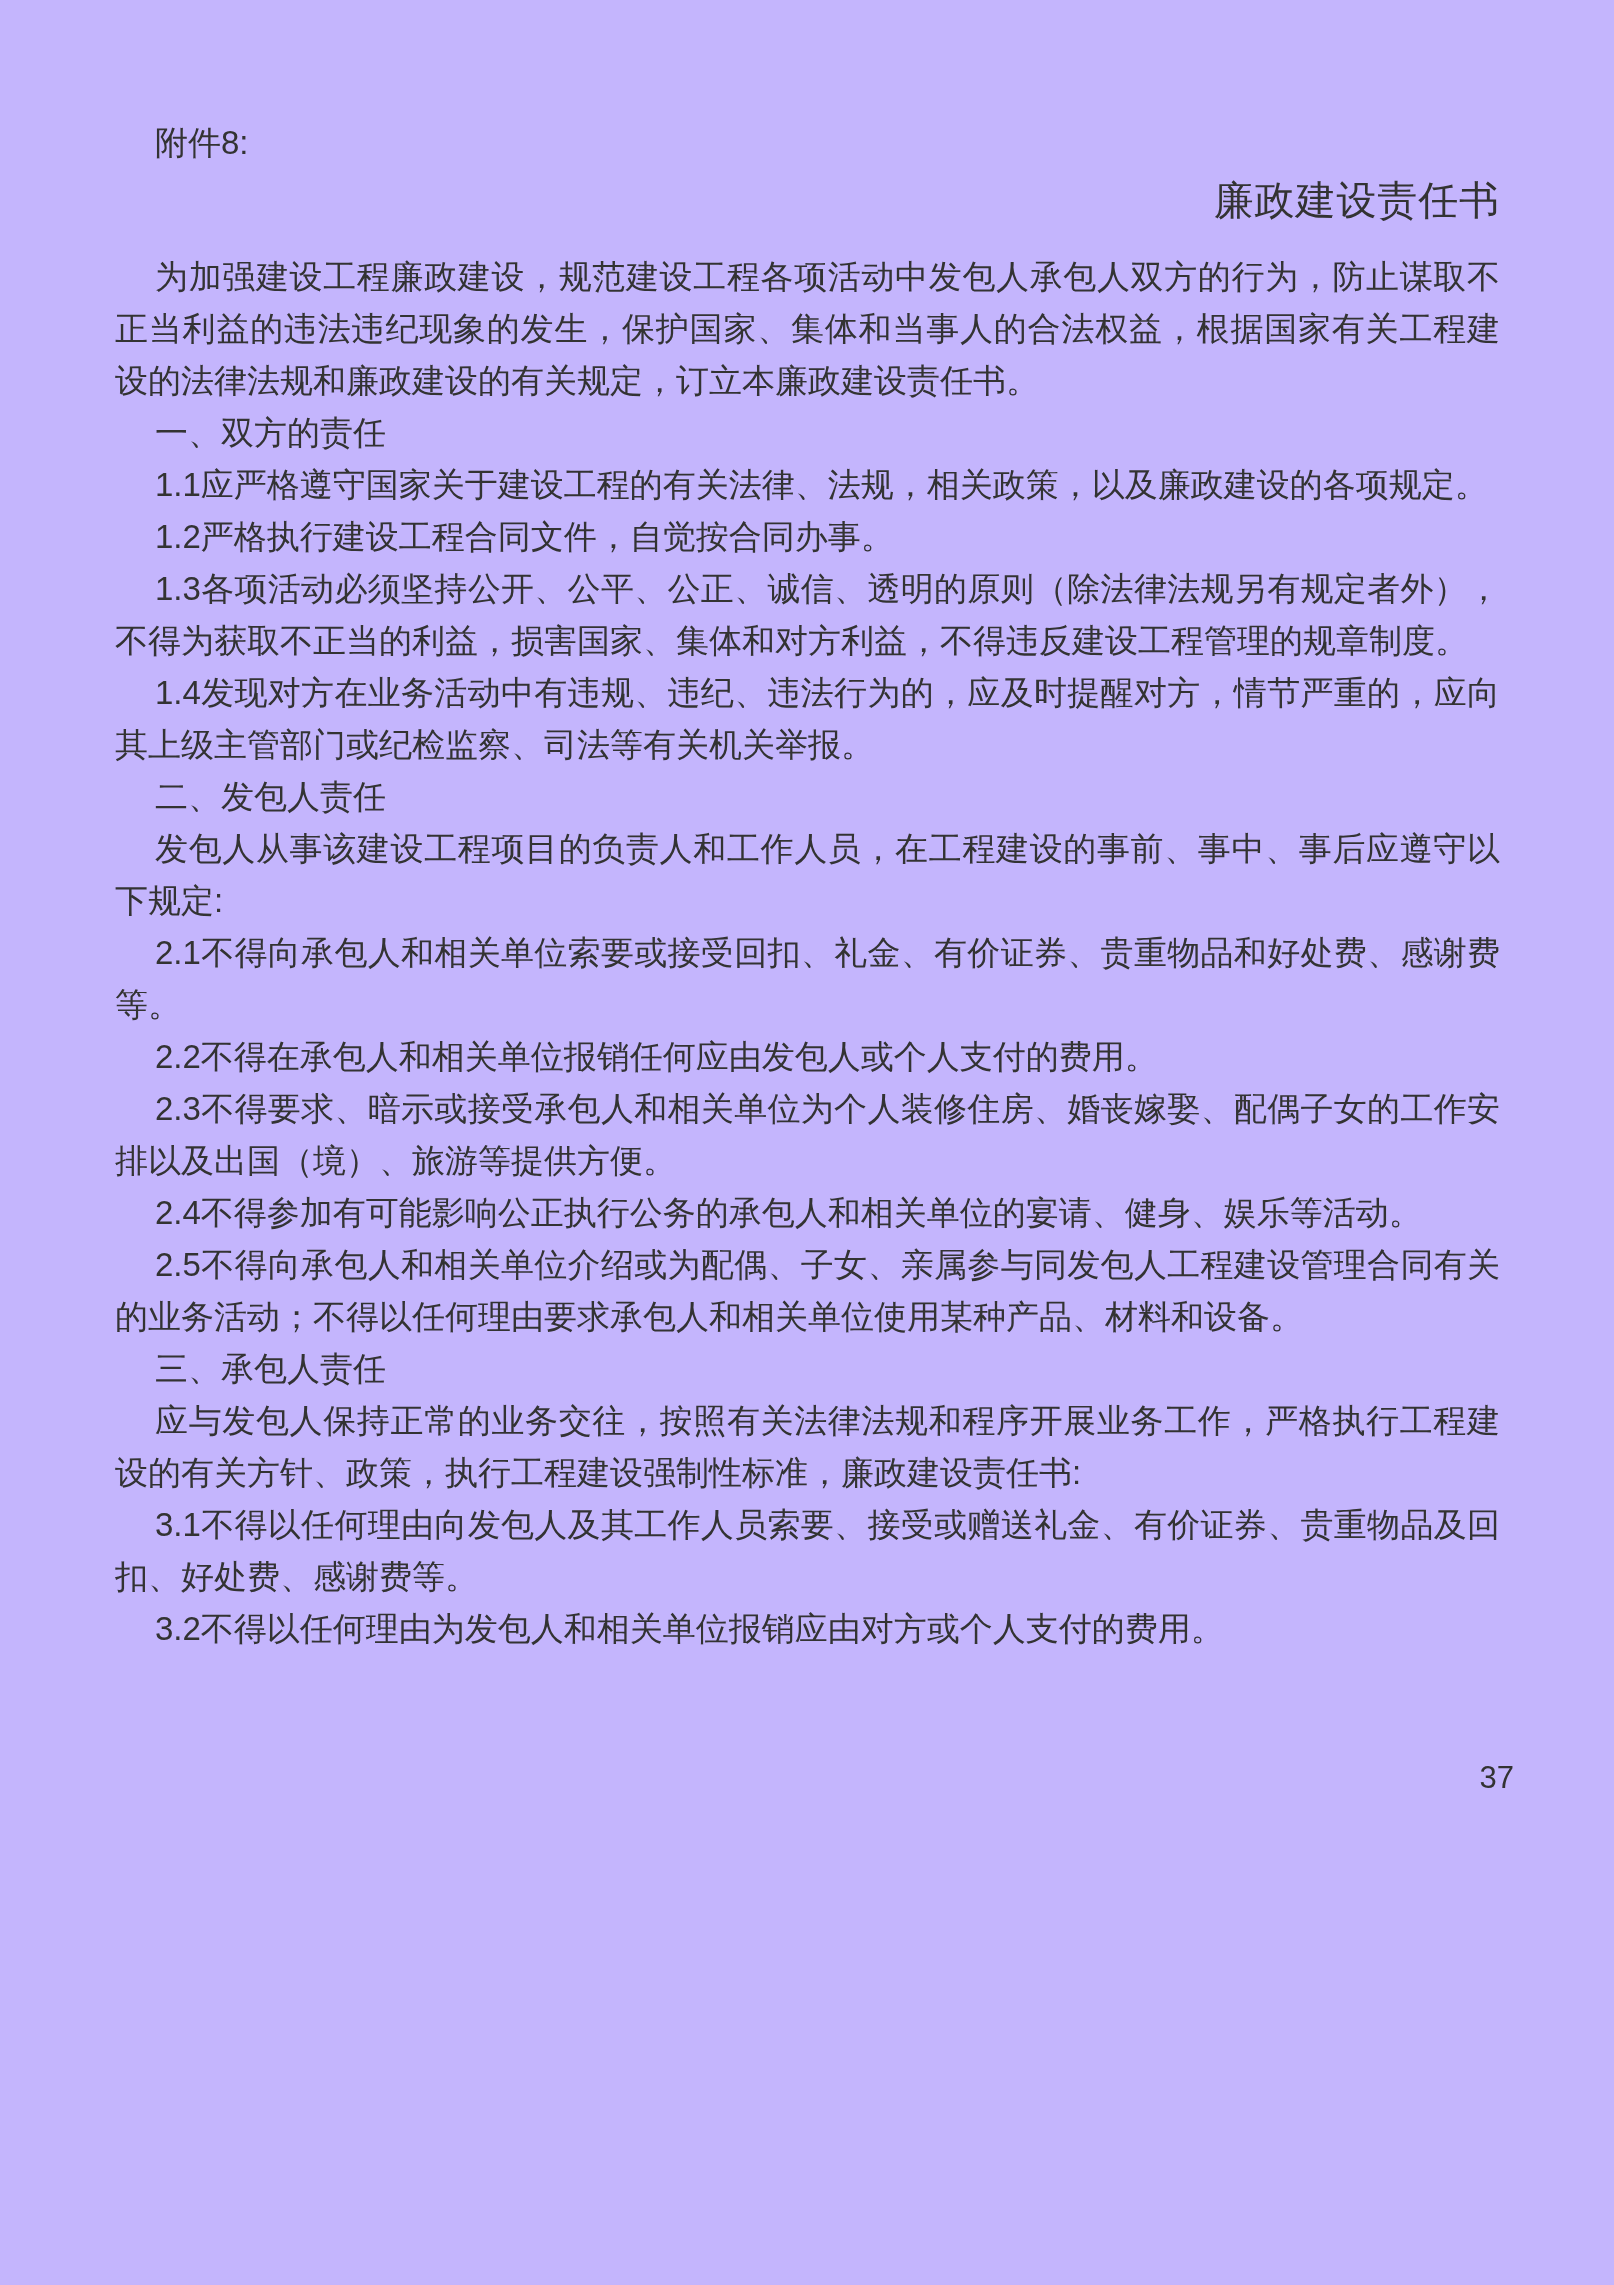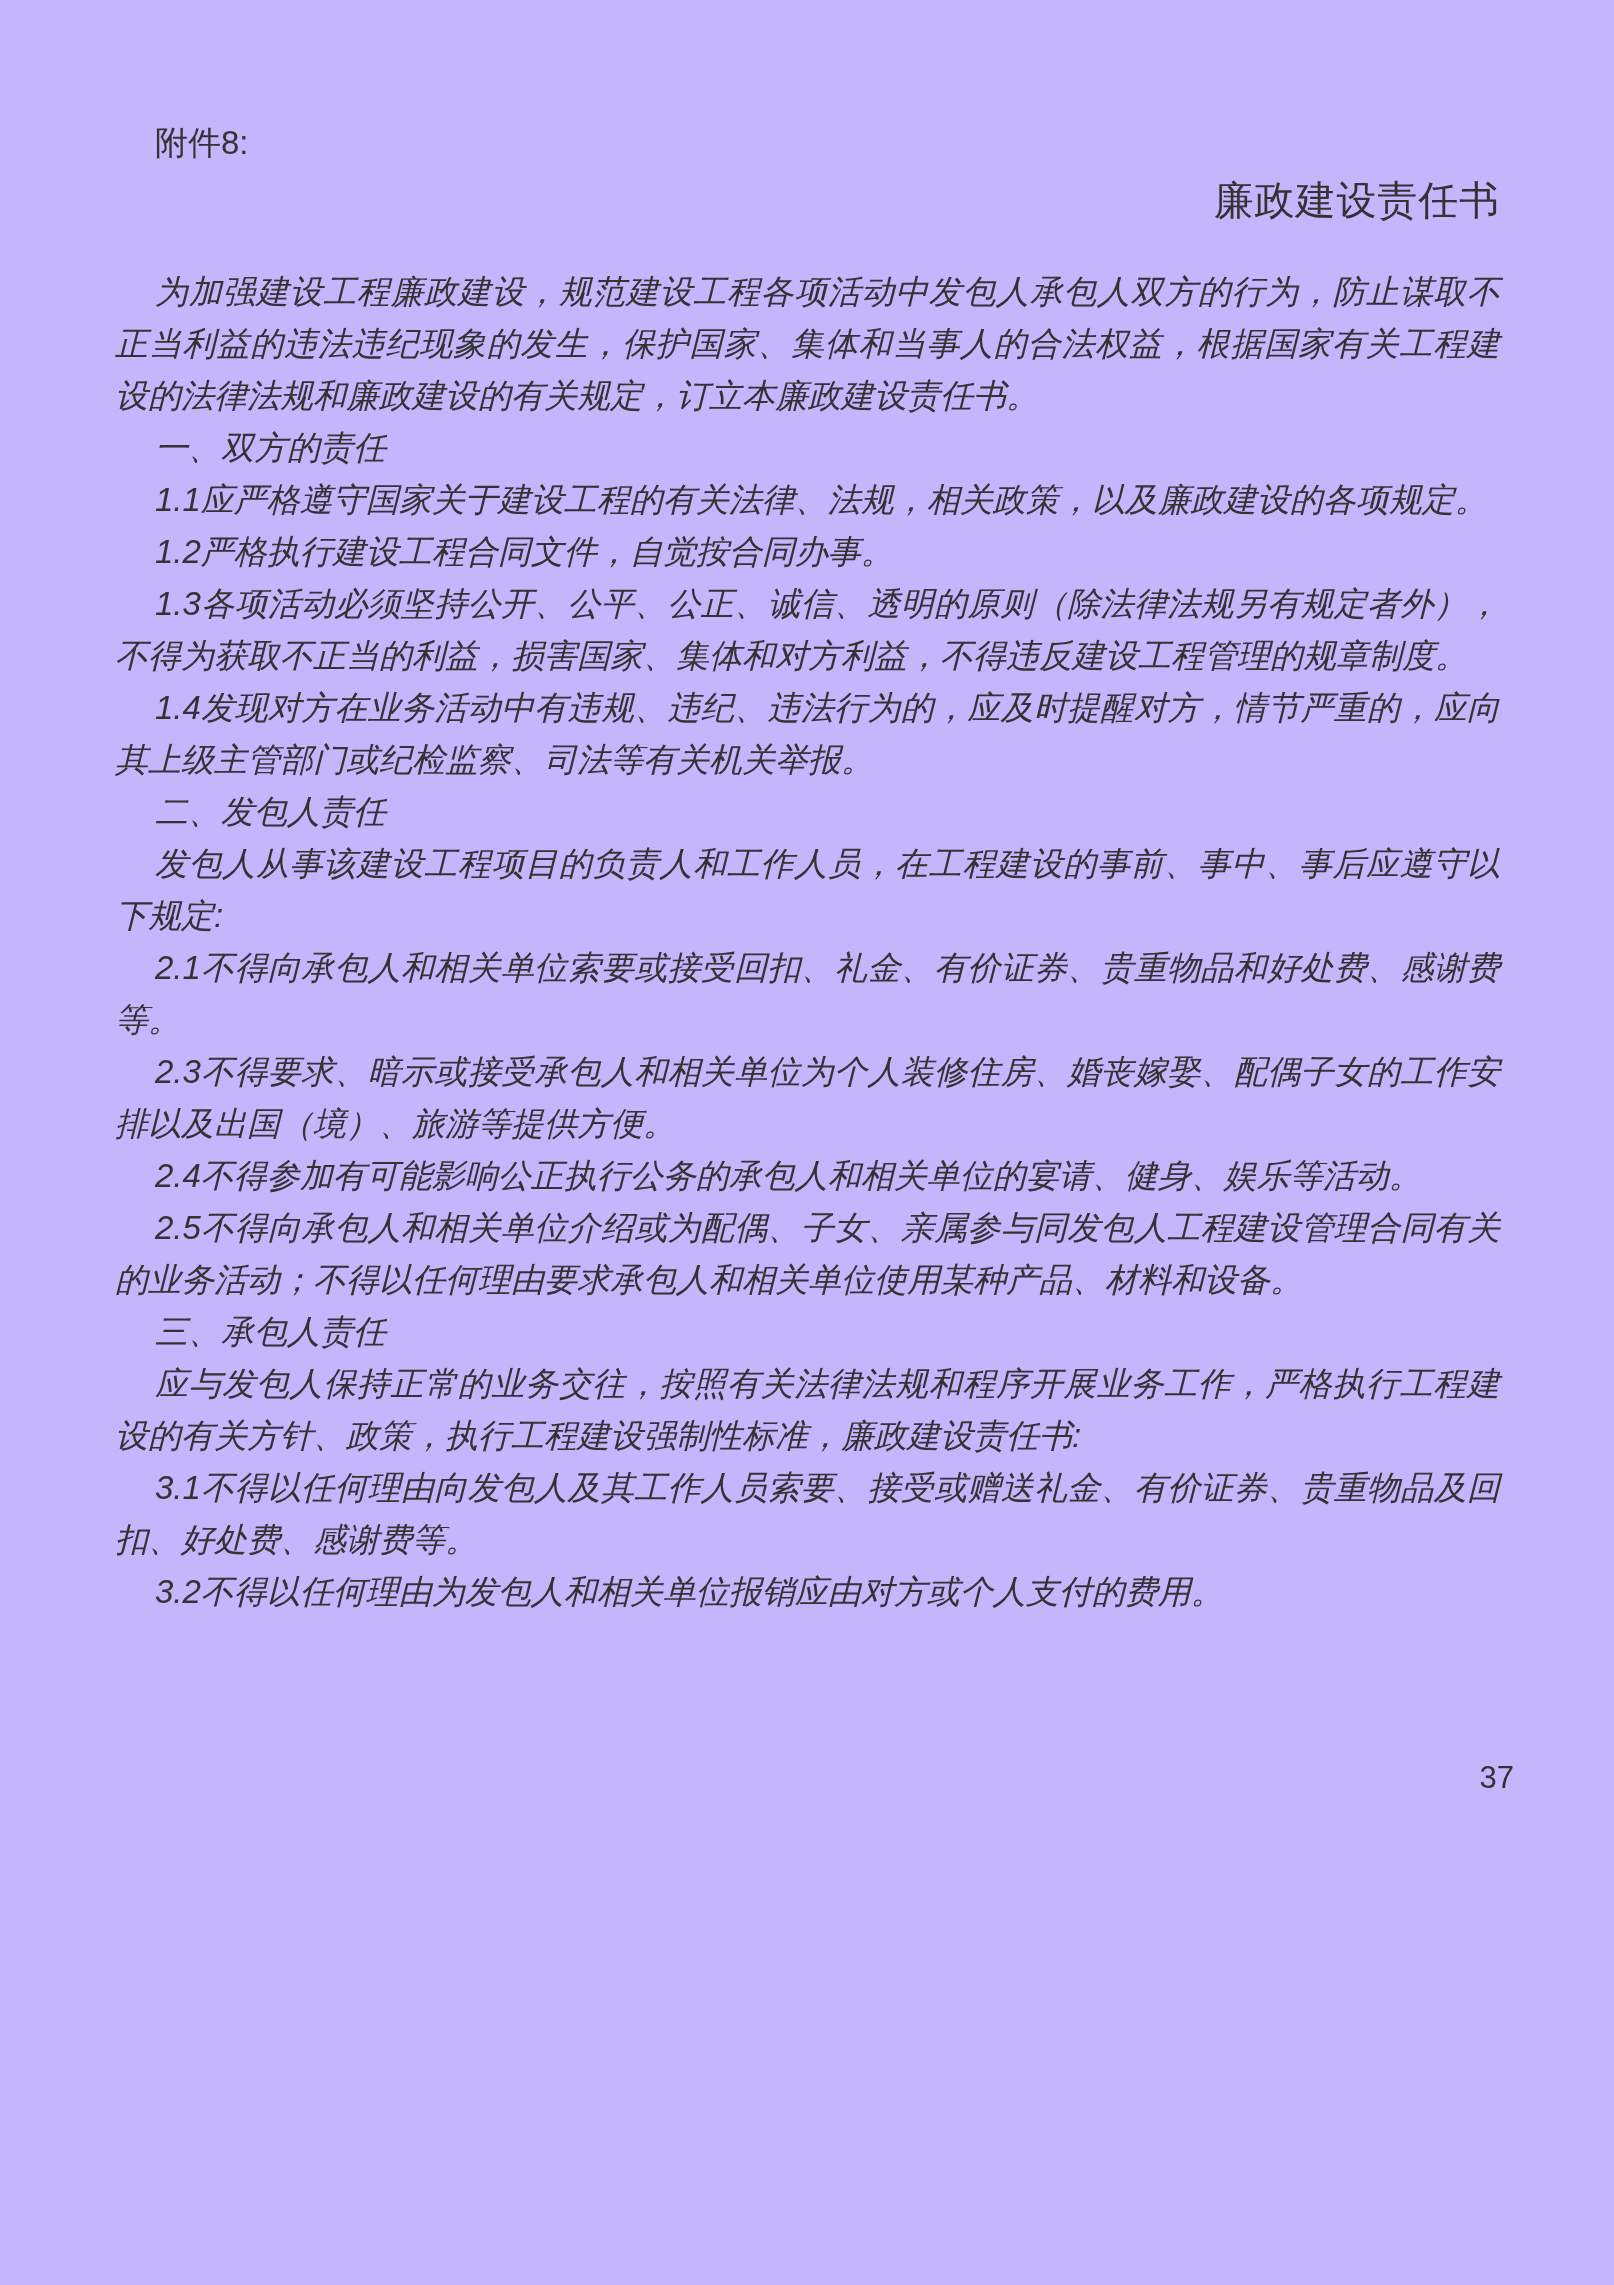--- a/index.html
+++ b/index.html
@@ -30,22 +30,21 @@
   .doc-title {
     margin: 12.7px 0 0 0;
     font-size: 40px;
     line-height: 49px;
     font-weight: normal;
     text-align: right;
     color: #333333;
     letter-spacing: 0.9px;
   }
   .doc-body {
-    margin-top: 41px;
-    font-style: italic;
+    margin-top: 26px;
   }
   .doc-body p {
     margin: 0;
     font-size: 33px;
     line-height: 52px;
     text-align: justify;
     text-justify: inter-ideograph;
     text-indent: 40px;
     color: #333333;
     word-break: break-all;
@@ -72,20 +71,21 @@
     <div class="doc-body">
       <p>为加强建设工程廉政建设，规范建设工程各项活动中发包人承包人双方的行为，防止谋取不正当利益的违法违纪现象的发生，保护国家、集体和当事人的合法权益，根据国家有关工程建设的法律法规和廉政建设的有关规定，订立本廉政建设责任书。</p>
       <p>一、双方的责任</p>
       <p>1.1应严格遵守国家关于建设工程的有关法律、法规，相关政策，以及廉政建设的各项规定。</p>
       <p>1.2严格执行建设工程合同文件，自觉按合同办事。</p>
       <p>1.3各项活动必须坚持公开、公平、公正、诚信、透明的原则（除法律法规另有规定者外），不得为获取不正当的利益，损害国家、集体和对方利益，不得违反建设工程管理的规章制度。</p>
       <p>1.4发现对方在业务活动中有违规、违纪、违法行为的，应及时提醒对方，情节严重的，应向其上级主管部门或纪检监察、司法等有关机关举报。</p>
       <p>二、发包人责任</p>
       <p>发包人从事该建设工程项目的负责人和工作人员，在工程建设的事前、事中、事后应遵守以下规定:</p>
       <p>2.1不得向承包人和相关单位索要或接受回扣、礼金、有价证券、贵重物品和好处费、感谢费等。</p>
+      <p>2.2不得在承包人和相关单位报销任何应由发包人或个人支付的费用。</p>
       <p>2.3不得要求、暗示或接受承包人和相关单位为个人装修住房、婚丧嫁娶、配偶子女的工作安排以及出国（境）、旅游等提供方便。</p>
       <p>2.4不得参加有可能影响公正执行公务的承包人和相关单位的宴请、健身、娱乐等活动。</p>
       <p>2.5不得向承包人和相关单位介绍或为配偶、子女、亲属参与同发包人工程建设管理合同有关的业务活动；不得以任何理由要求承包人和相关单位使用某种产品、材料和设备。</p>
       <p>三、承包人责任</p>
       <p>应与发包人保持正常的业务交往，按照有关法律法规和程序开展业务工作，严格执行工程建设的有关方针、政策，执行工程建设强制性标准，廉政建设责任书:</p>
       <p>3.1不得以任何理由向发包人及其工作人员索要、接受或赠送礼金、有价证券、贵重物品及回扣、好处费、感谢费等。</p>
       <p>3.2不得以任何理由为发包人和相关单位报销应由对方或个人支付的费用。</p>
     </div>
 
   </div>

